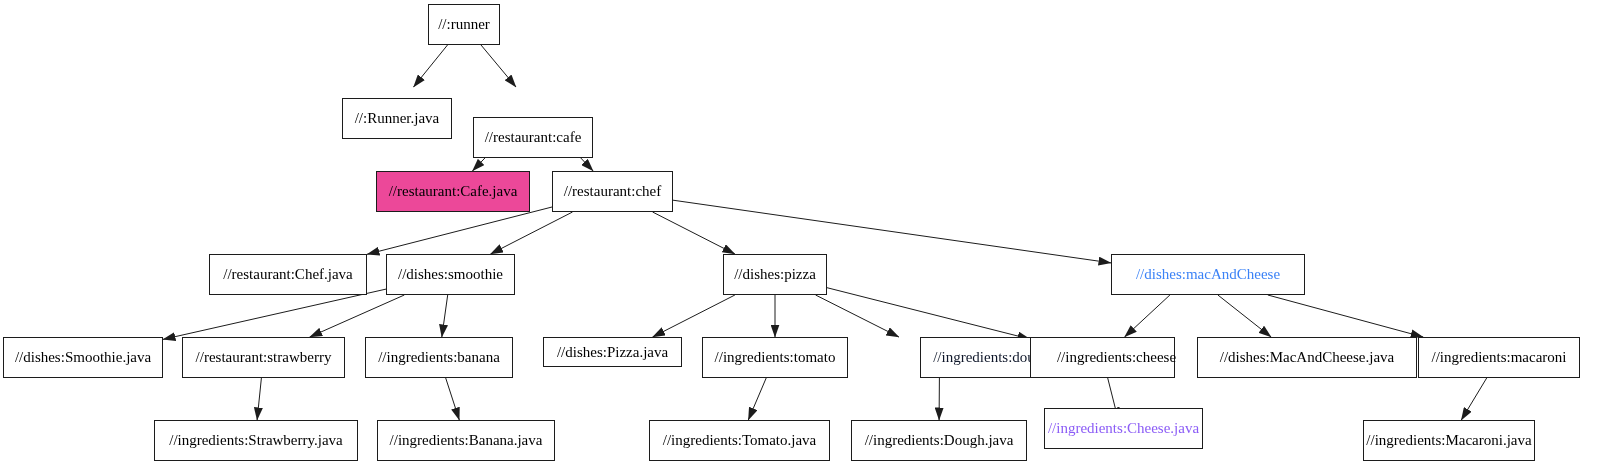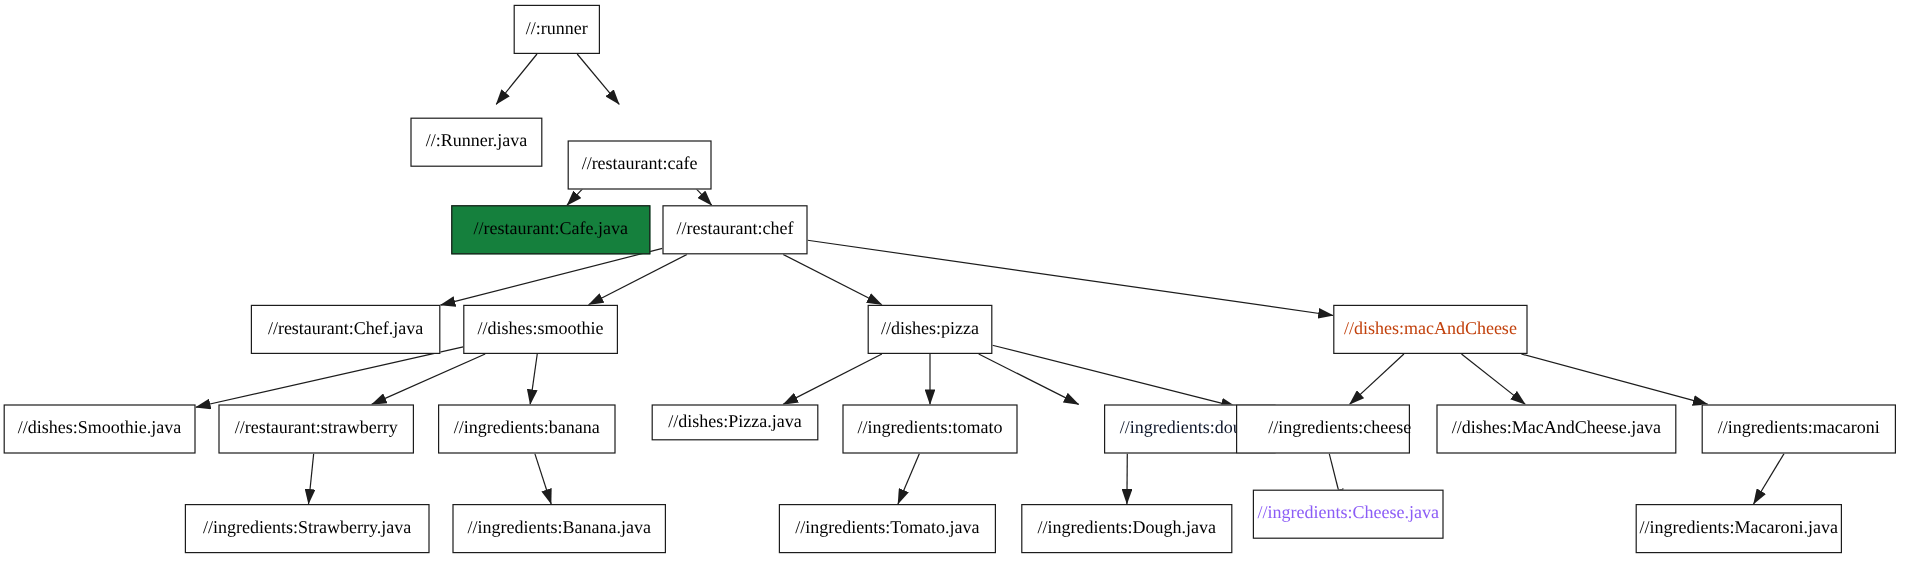--- a/index.html
+++ b/index.html
@@ -76,34 +76,34 @@
         <line x1="766.2" y1="378.0" x2="748.3" y2="420.0" class="edge-line" stroke="#1c1c1c" marker-end="url(#arrow)"></line>
         <line x1="939.4" y1="378.0" x2="939.1" y2="420.0" class="edge-line" stroke="#1c1c1c" marker-end="url(#arrow)"></line>
         <line x1="1107.7" y1="378.0" x2="1118.3" y2="420.0" class="edge-line" stroke="#1c1c1c" marker-end="url(#arrow)"></line>
         <line x1="1486.7" y1="378.0" x2="1461.3" y2="420.0" class="edge-line" stroke="#1c1c1c" marker-end="url(#arrow)"></line>
       </g>
   </svg>
   <div id="nodes">
       <div class="node" style="left: 428px; top: 4px; width: 72px; height: 41px; background: rgb(255, 255, 255); border-color: rgb(28, 28, 28); color: rgb(0, 0, 0);">//:runner</div>
       <div class="node" style="left: 342px; top: 98px; width: 110px; height: 41px; background: rgb(255, 255, 255); border-color: rgb(28, 28, 28); color: rgb(0, 0, 0);">//:Runner.java</div>
       <div class="node" style="left: 473px; top: 87px; width: 120px; height: 41px; background: rgb(255, 255, 255); border-color: rgb(28, 28, 28); color: rgb(0, 0, 0); margin-top: 30px;">//restaurant:cafe</div>
-      <div class="node" style="left: 376px; top: 171px; width: 166px; height: 41px; background: #15803d; border-color: rgb(28, 28, 28); color: rgb(0, 0, 0);">//restaurant:Cafe.java</div>
+      <div class="node" style="left: 376px; top: 171px; width: 154px; height: 41px; background: #ec4899; border-color: rgb(28, 28, 28); color: rgb(0, 0, 0);">//restaurant:Cafe.java</div>
       <div class="node" style="left: 552px; top: 171px; width: 121px; height: 41px; background: rgb(255, 255, 255); border-color: rgb(28, 28, 28); color: rgb(0, 0, 0); text-align: right;">//restaurant:chef</div>
       <div class="node" style="left: 209px; top: 254px; width: 158px; height: 41px; background: rgb(255, 255, 255); border-color: rgb(28, 28, 28); color: rgb(0, 0, 0);">//restaurant:Chef.java</div>
       <div class="node" style="left: 386px; top: 254px; width: 129px; height: 41px; background: rgb(255, 255, 255); border-color: rgb(28, 28, 28); color: rgb(0, 0, 0);">//dishes:smoothie</div>
       <div class="node" style="left: 723px; top: 254px; width: 104px; height: 41px; background: rgb(255, 255, 255); border-color: rgb(28, 28, 28); color: rgb(0, 0, 0);">//dishes:pizza</div>
-      <div class="node" style="left: 1111px; top: 254px; width: 162px; height: 41px; background: rgb(255, 255, 255); border-color: rgb(28, 28, 28); color: #c2410c;">//dishes:macAndCheese</div>
+      <div class="node" style="left: 1111px; top: 254px; width: 194px; height: 41px; background: rgb(255, 255, 255); border-color: rgb(28, 28, 28); color: #3b82f6;">//dishes:macAndCheese</div>
       <div class="node" style="left: 3px; top: 337px; width: 160px; height: 41px; background: rgb(255, 255, 255); border-color: rgb(28, 28, 28); color: rgb(0, 0, 0);">//dishes:Smoothie.java</div>
       <div class="node" style="left: 182px; top: 337px; width: 163px; height: 41px; background: rgb(255, 255, 255); border-color: rgb(28, 28, 28); color: rgb(0, 0, 0);">//restaurant:strawberry</div>
       <div class="node" style="left: 365px; top: 337px; width: 148px; height: 41px; background: rgb(255, 255, 255); border-color: rgb(28, 28, 28); color: rgb(0, 0, 0);">//ingredients:banana</div>
       <div class="node" style="left: 543px; top: 337px; width: 139px; height: 30px; background: rgb(255, 255, 255); border-color: rgb(28, 28, 28); color: rgb(0, 0, 0);">//dishes:Pizza.java</div>
       <div class="node" style="left: 702px; top: 337px; width: 146px; height: 41px; background: rgb(255, 255, 255); border-color: rgb(28, 28, 28); color: rgb(0, 0, 0);">//ingredients:tomato</div>
       <div class="node" style="left: 920px; top: 337px; width: 143px; height: 41px; background: rgb(255, 255, 255); border-color: rgb(28, 28, 28); color: #0f172a;">//ingredients:dough</div>
       <div class="node" style="left: 1030px; top: 337px; width: 145px; height: 41px; background: rgb(255, 255, 255); border-color: rgb(28, 28, 28); color: rgb(0, 0, 0); padding-left: 28px;">//ingredients:cheese</div>
-      <div class="node" style="left: 1197px; top: 337px; width: 200px; height: 41px; background: rgb(255, 255, 255); border-color: rgb(28, 28, 28); color: rgb(0, 0, 0);">//dishes:MacAndCheese.java</div>
+      <div class="node" style="left: 1197px; top: 337px; width: 220px; height: 41px; background: rgb(255, 255, 255); border-color: rgb(28, 28, 28); color: rgb(0, 0, 0);">//dishes:MacAndCheese.java</div>
       <div class="node" style="left: 1418px; top: 337px; width: 162px; height: 41px; background: rgb(255, 255, 255); border-color: rgb(28, 28, 28); color: rgb(0, 0, 0);">//ingredients:macaroni</div>
       <div class="node" style="left: 154px; top: 420px; width: 204px; height: 41px; background: rgb(255, 255, 255); border-color: rgb(28, 28, 28); color: rgb(0, 0, 0);">//ingredients:Strawberry.java</div>
       <div class="node" style="left: 377px; top: 420px; width: 178px; height: 41px; background: rgb(255, 255, 255); border-color: rgb(28, 28, 28); color: rgb(0, 0, 0);">//ingredients:Banana.java</div>
       <div class="node" style="left: 649px; top: 420px; width: 181px; height: 41px; background: rgb(255, 255, 255); border-color: rgb(28, 28, 28); color: rgb(0, 0, 0);">//ingredients:Tomato.java</div>
       <div class="node" style="left: 851px; top: 420px; width: 176px; height: 41px; background: rgb(255, 255, 255); border-color: rgb(28, 28, 28); color: rgb(0, 0, 0);">//ingredients:Dough.java</div>
       <div class="node" style="left: 1044px; top: 408px; width: 159px; height: 41px; background: rgb(255, 255, 255); border-color: rgb(28, 28, 28); color: #8b5cf6;">//ingredients:Cheese.java</div>
       <div class="node" style="left: 1363px; top: 420px; width: 172px; height: 41px; background: rgb(255, 255, 255); border-color: rgb(28, 28, 28); color: rgb(0, 0, 0);">//ingredients:Macaroni.java</div>
     </div>
 </div>
 

